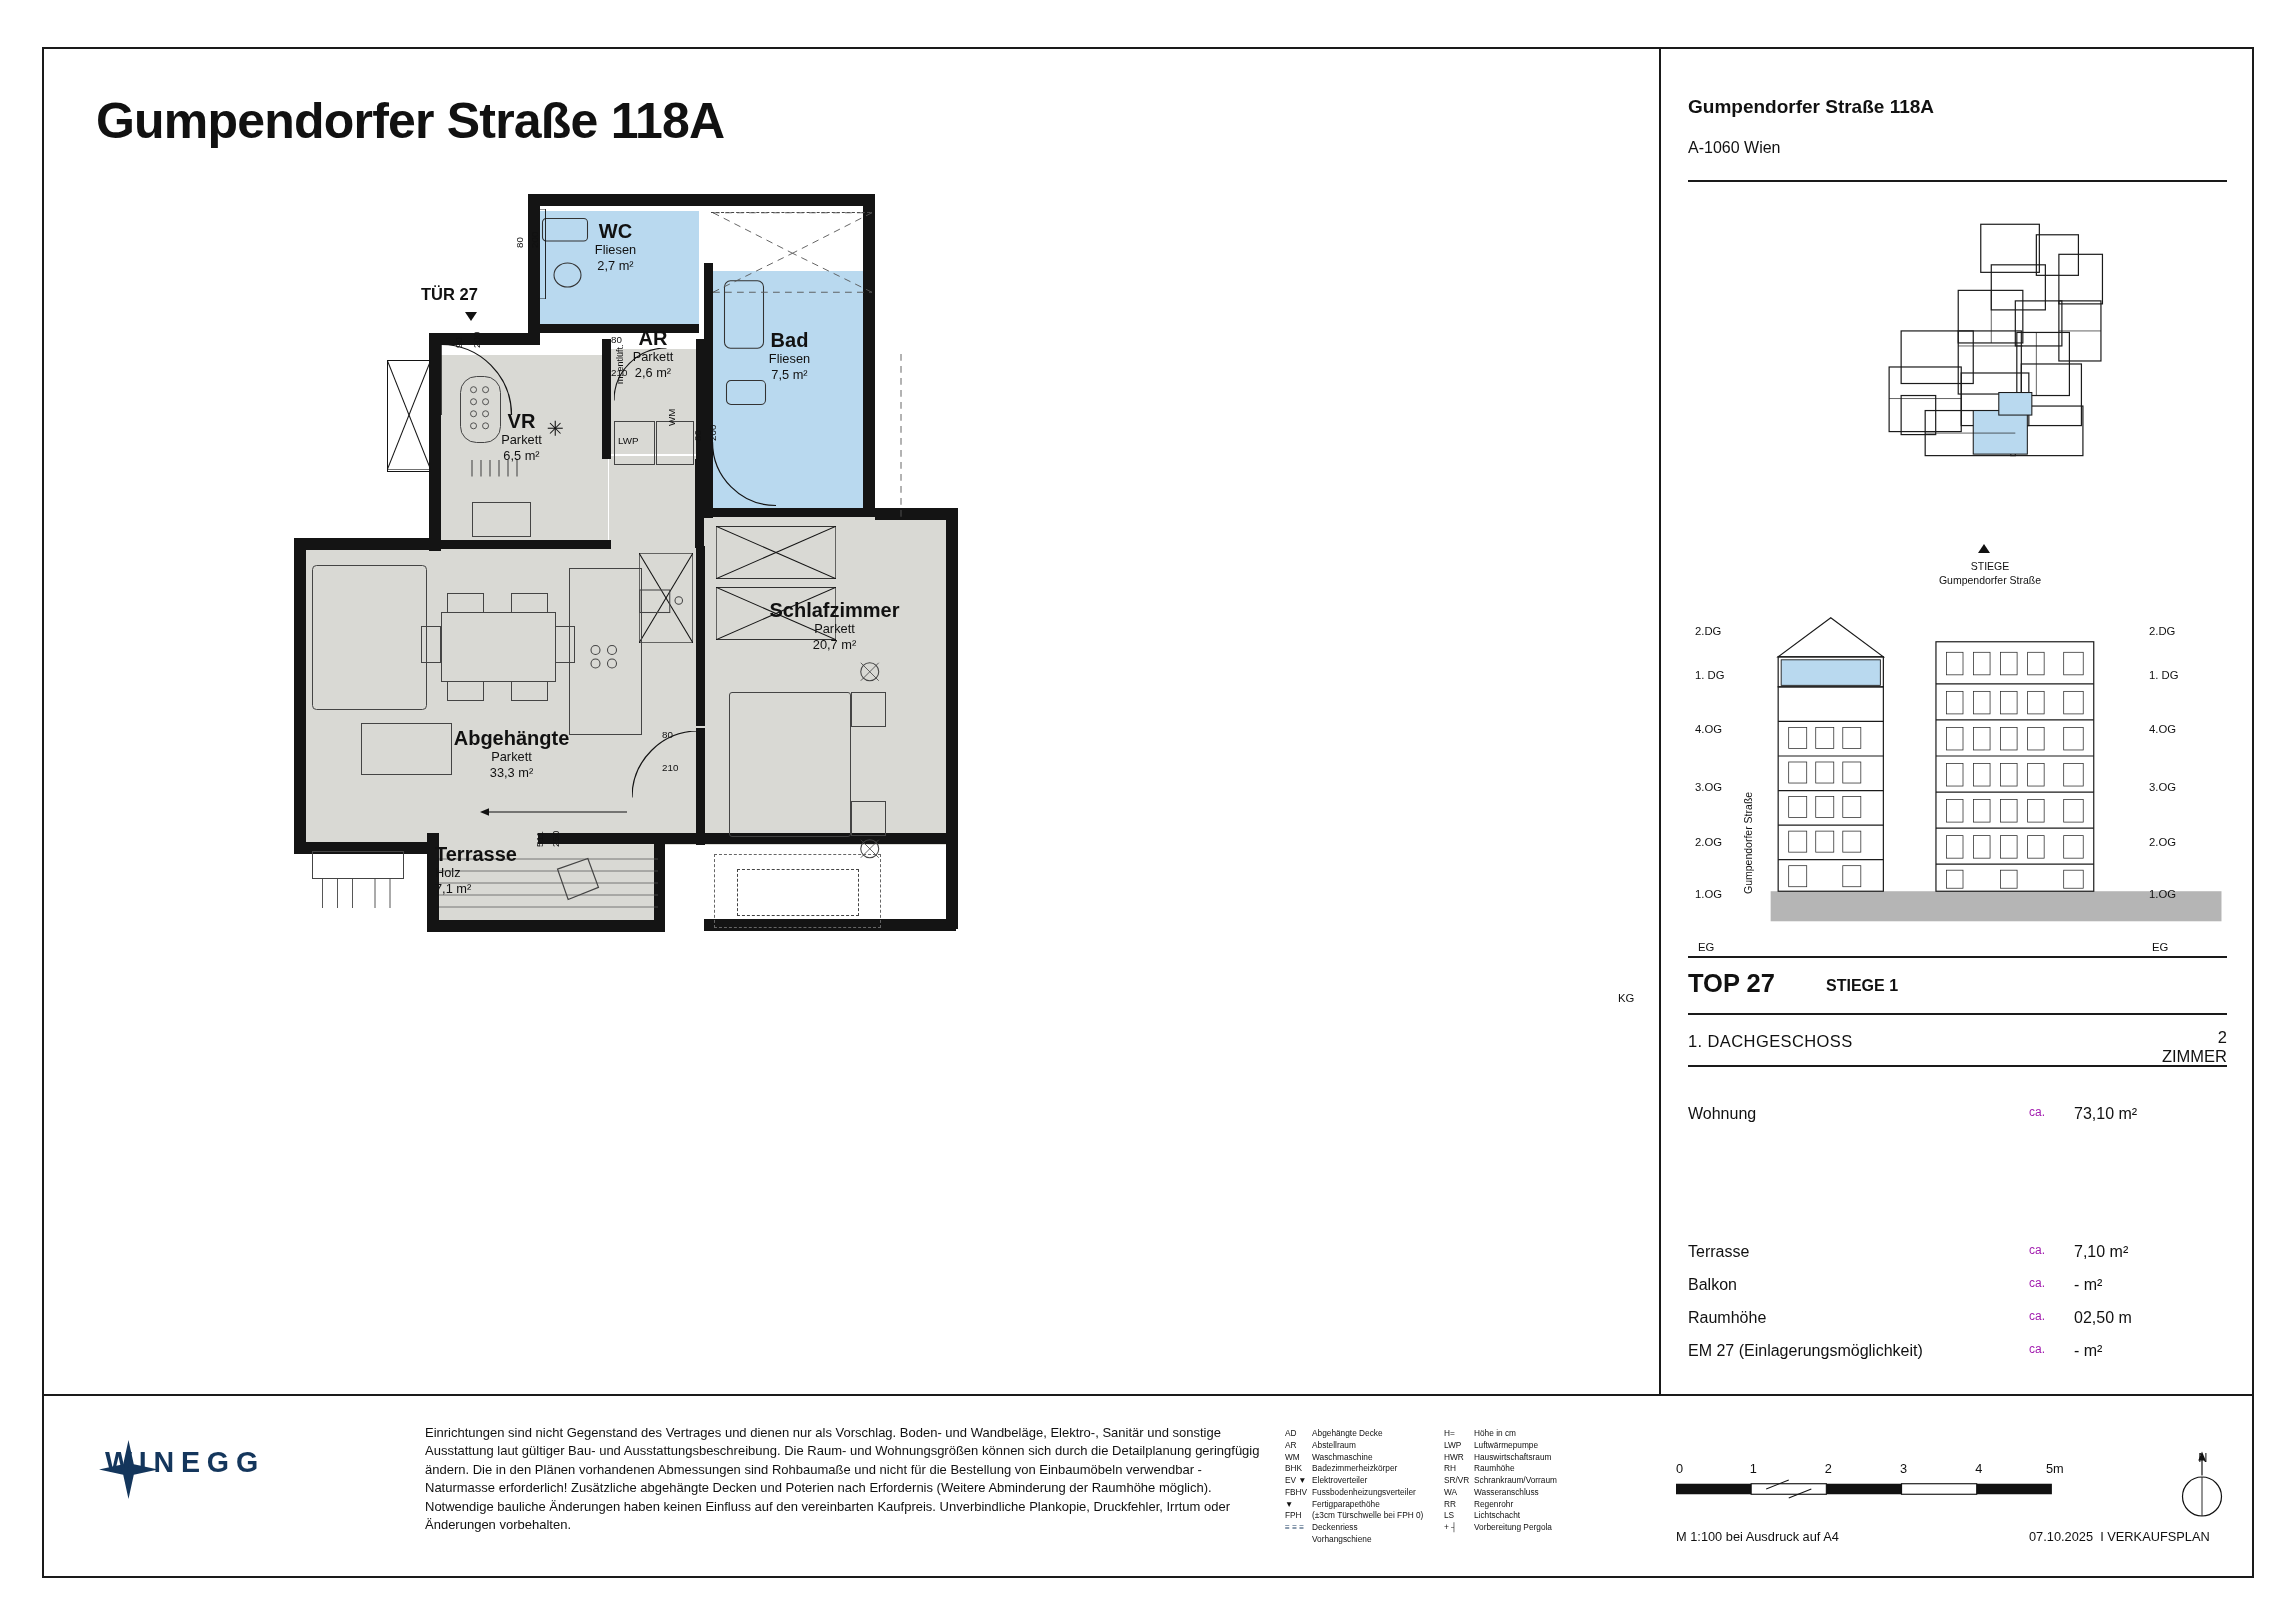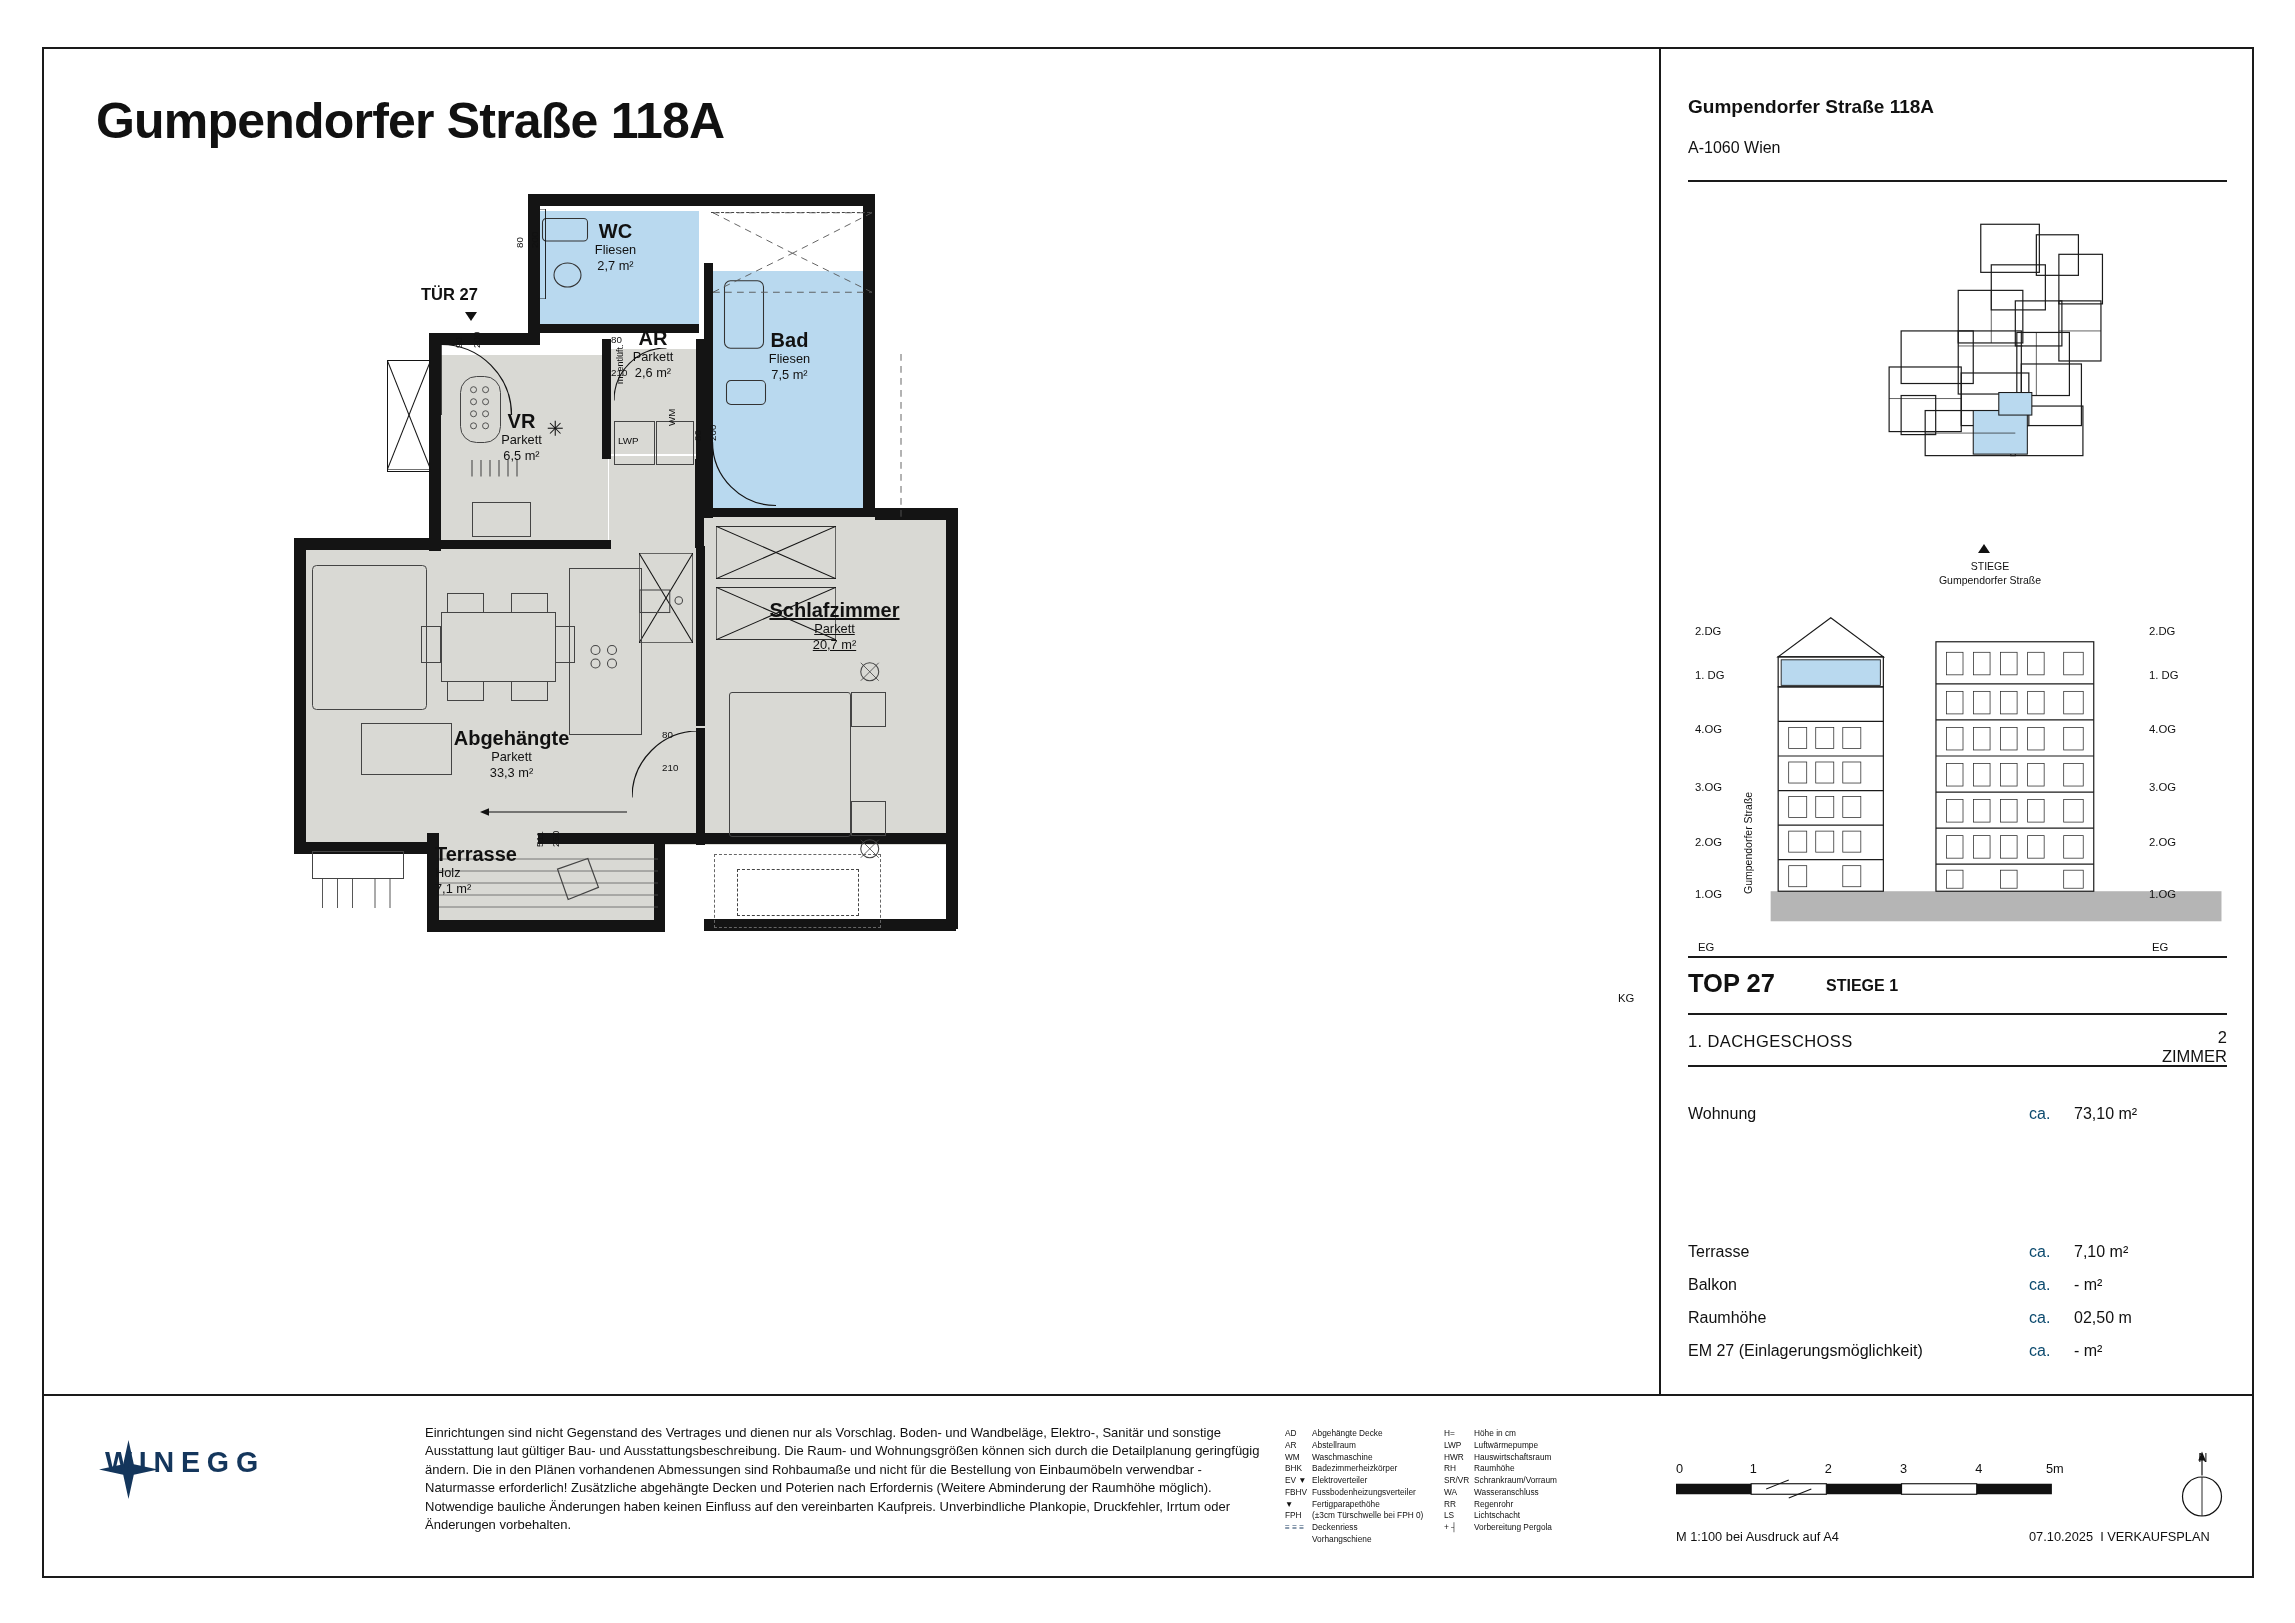--- a/index.html
+++ b/index.html
@@ -42,21 +42,21 @@
   .lvl{position:absolute;font-size:11.3px;color:#111;}
   .gs-label{position:absolute;font-size:10.5px;color:#111;transform:rotate(-90deg);transform-origin:left top;white-space:nowrap;}
 
   .top-line{position:absolute;left:1688px;top:969px;font-size:25.5px;font-weight:bold;color:#111;}
   .stiege{position:absolute;left:1826px;top:977px;font-size:16px;font-weight:bold;color:#111;}
   .dg{position:absolute;left:1688px;top:1032px;font-size:16.5px;color:#111;letter-spacing:0.4px;}
   .zim{position:absolute;left:2149px;top:1028px;font-size:16.5px;color:#111;text-align:right;width:78px;}
 
   .trow{position:absolute;font-size:16px;color:#111;}
   .tval{position:absolute;font-size:16px;color:#111;}
-  .tca{position:absolute;font-size:16px;color:#0c4a6e;}
+  .tca{position:absolute;font-size:12px;color:#a21caf;}
 
   
   .winegg{position:absolute;left:105px;top:1446px;font-size:28.6px;letter-spacing:6.8px;font-weight:bold;color:#14365c;}
   .star{position:absolute;left:96px;top:1437px;}
   .disclaimer{position:absolute;left:425px;top:1424px;width:849px;font-size:13px;line-height:1.42;color:#111;}
   .legend{position:absolute;left:1285px;top:1428px;width:323px;font-size:8.3px;line-height:1.42;color:#111;}
   .legend .col{position:absolute;top:0;}
   .legend .c1{left:0;width:22.5px;}
   .legend .c2{left:27px;width:128px;}
   .legend .c3{left:159px;width:30px;}
@@ -309,21 +309,21 @@
     <div class="lbl" style="left:150px;top:110px;width:171px;">
       <span class="n">VR</span>
       <span class="m">Parkett</span>
       <span class="a">6,5 m²</span>
     </div>
     <div class="lbl" style="left:113px;top:427px;width:225px;">
       <span class="n">Abgehängte</span>
       <span class="m">Parkett</span>
       <span class="a">33,3 m²</span>
     </div>
-    <div class="lbl" style="left:436px;top:299px;width:225px;text-decoration:underline;">
+    <div class="lbl" style="left:436px;top:299px;width:225px;">
       <span class="n">Schlafzimmer</span>
       <span class="m">Parkett</span>
       <span class="a">20,7 m²</span>
     </div>
     <div class="lbl" style="left:140px;top:543px;width:143px;text-align:left;padding-left:9px;">
       <span class="n">Terrasse</span>
       <span class="m">Holz</span>
       <span class="a">7,1 m²</span>
     </div>
   </div>

